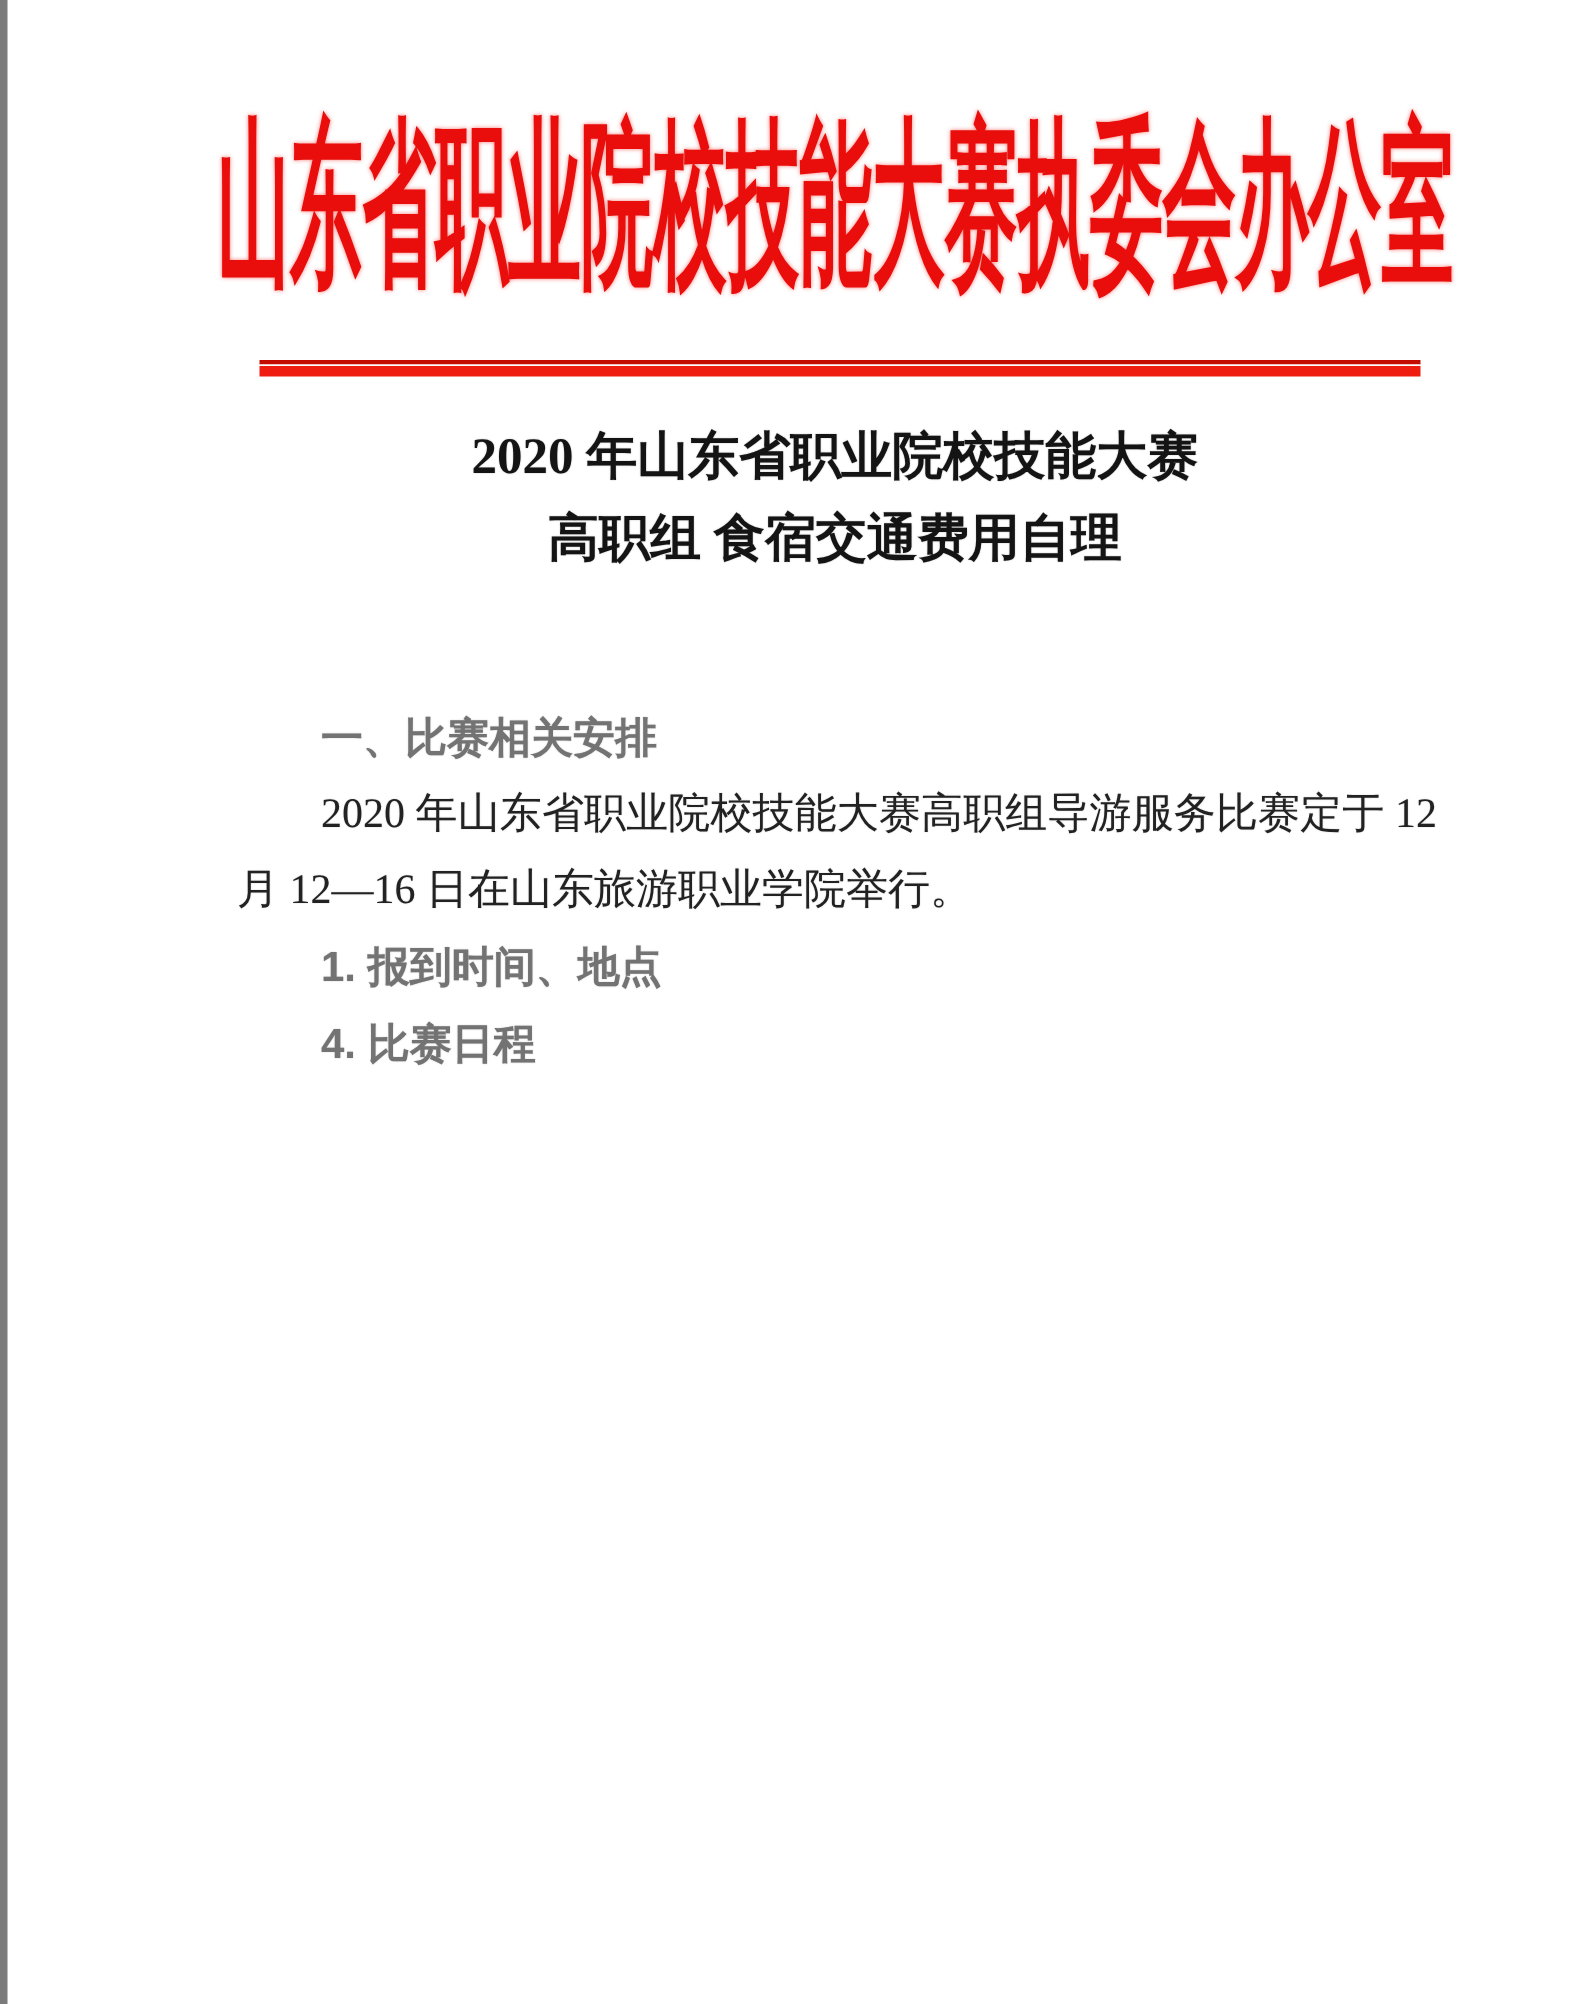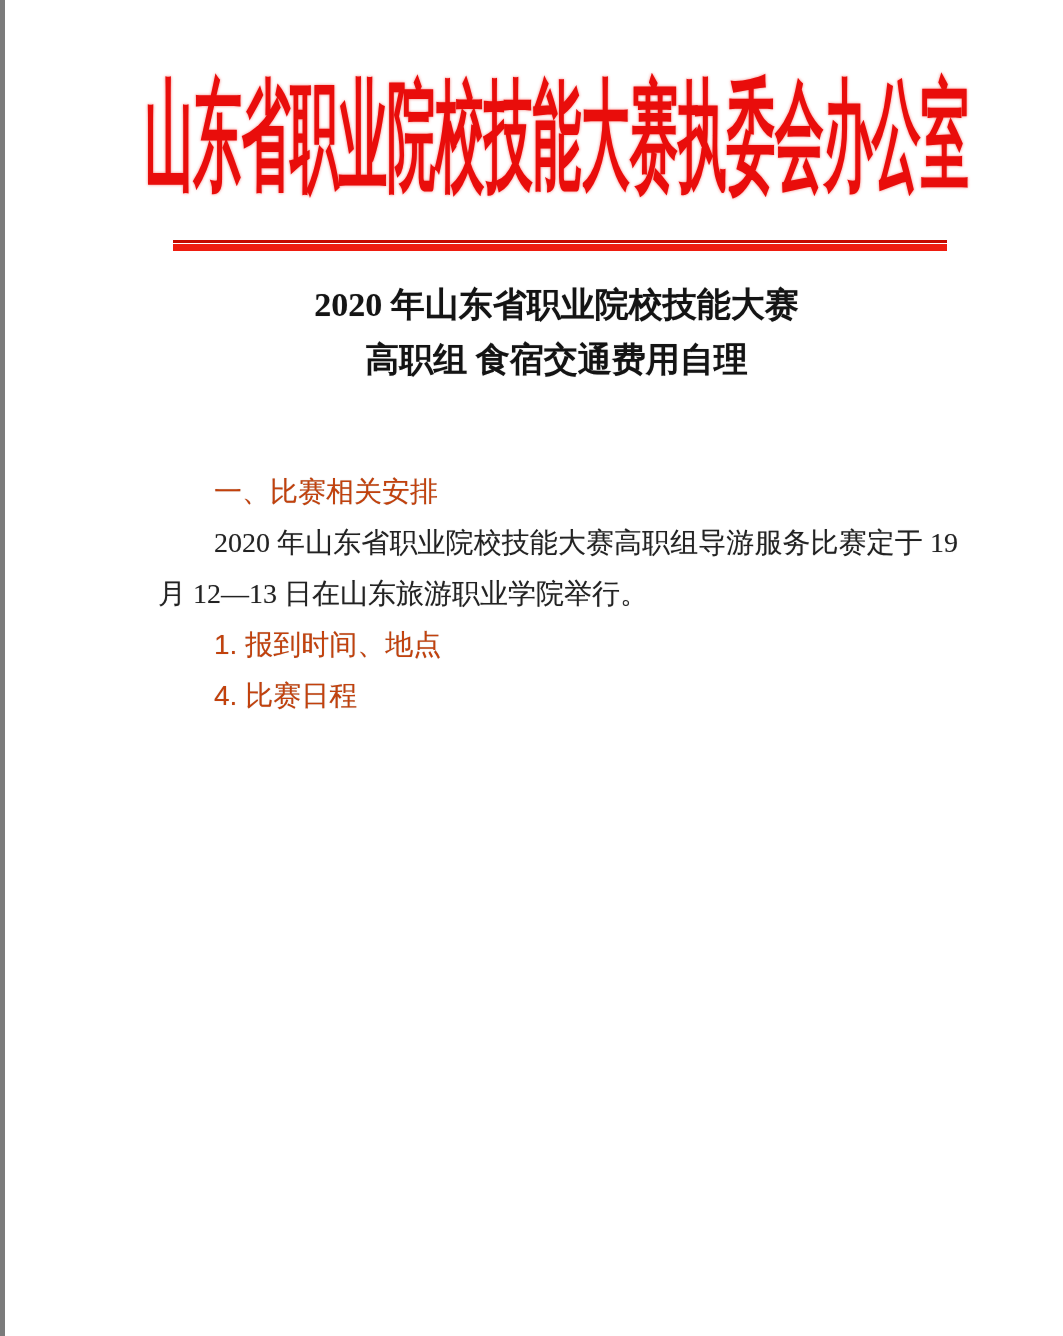--- a/index.html
+++ b/index.html
@@ -69,22 +69,22 @@
     margin: 86px 0 0 133px;
     width: 800px;
     font-size: 28px;
     line-height: 51px;
     color: #222222;
     text-align: justify;
     text-shadow: 0 0 1px rgba(0,0,0,0.25);
   }
   .doc-body .heading {
     font-family: "Liberation Sans", "DejaVu Sans", sans-serif;
-    font-weight: normal;
-    color: #c2410c;
+    font-weight: bold;
+    color: #737373;
     text-indent: 2em;
   }
   .doc-body .paragraph {
     text-indent: 2em;
     margin: 0;
   }
 </style>
 </head>
 <body>
 
@@ -100,18 +100,18 @@
     <div class="thin"></div>
     <div class="gap"></div>
     <div class="thick"></div>
   </div>
 
   <div class="doc-title first">2020 年山东省职业院校技能大赛</div>
   <div class="doc-title second">高职组 食宿交通费用自理</div>
 
   <div class="doc-body">
     <div class="heading">一、比赛相关安排</div>
-    <p class="paragraph">2020 年山东省职业院校技能大赛高职组导游服务比赛定于 19 月 12—13 日在山东旅游职业学院举行。</p>
+    <p class="paragraph">2020 年山东省职业院校技能大赛高职组导游服务比赛定于 12 月 12—16 日在山东旅游职业学院举行。</p>
     <div class="heading">1. 报到时间、地点</div>
     <div class="heading">4. 比赛日程</div>
   </div>
 
 </div>
 
 </body></html>

